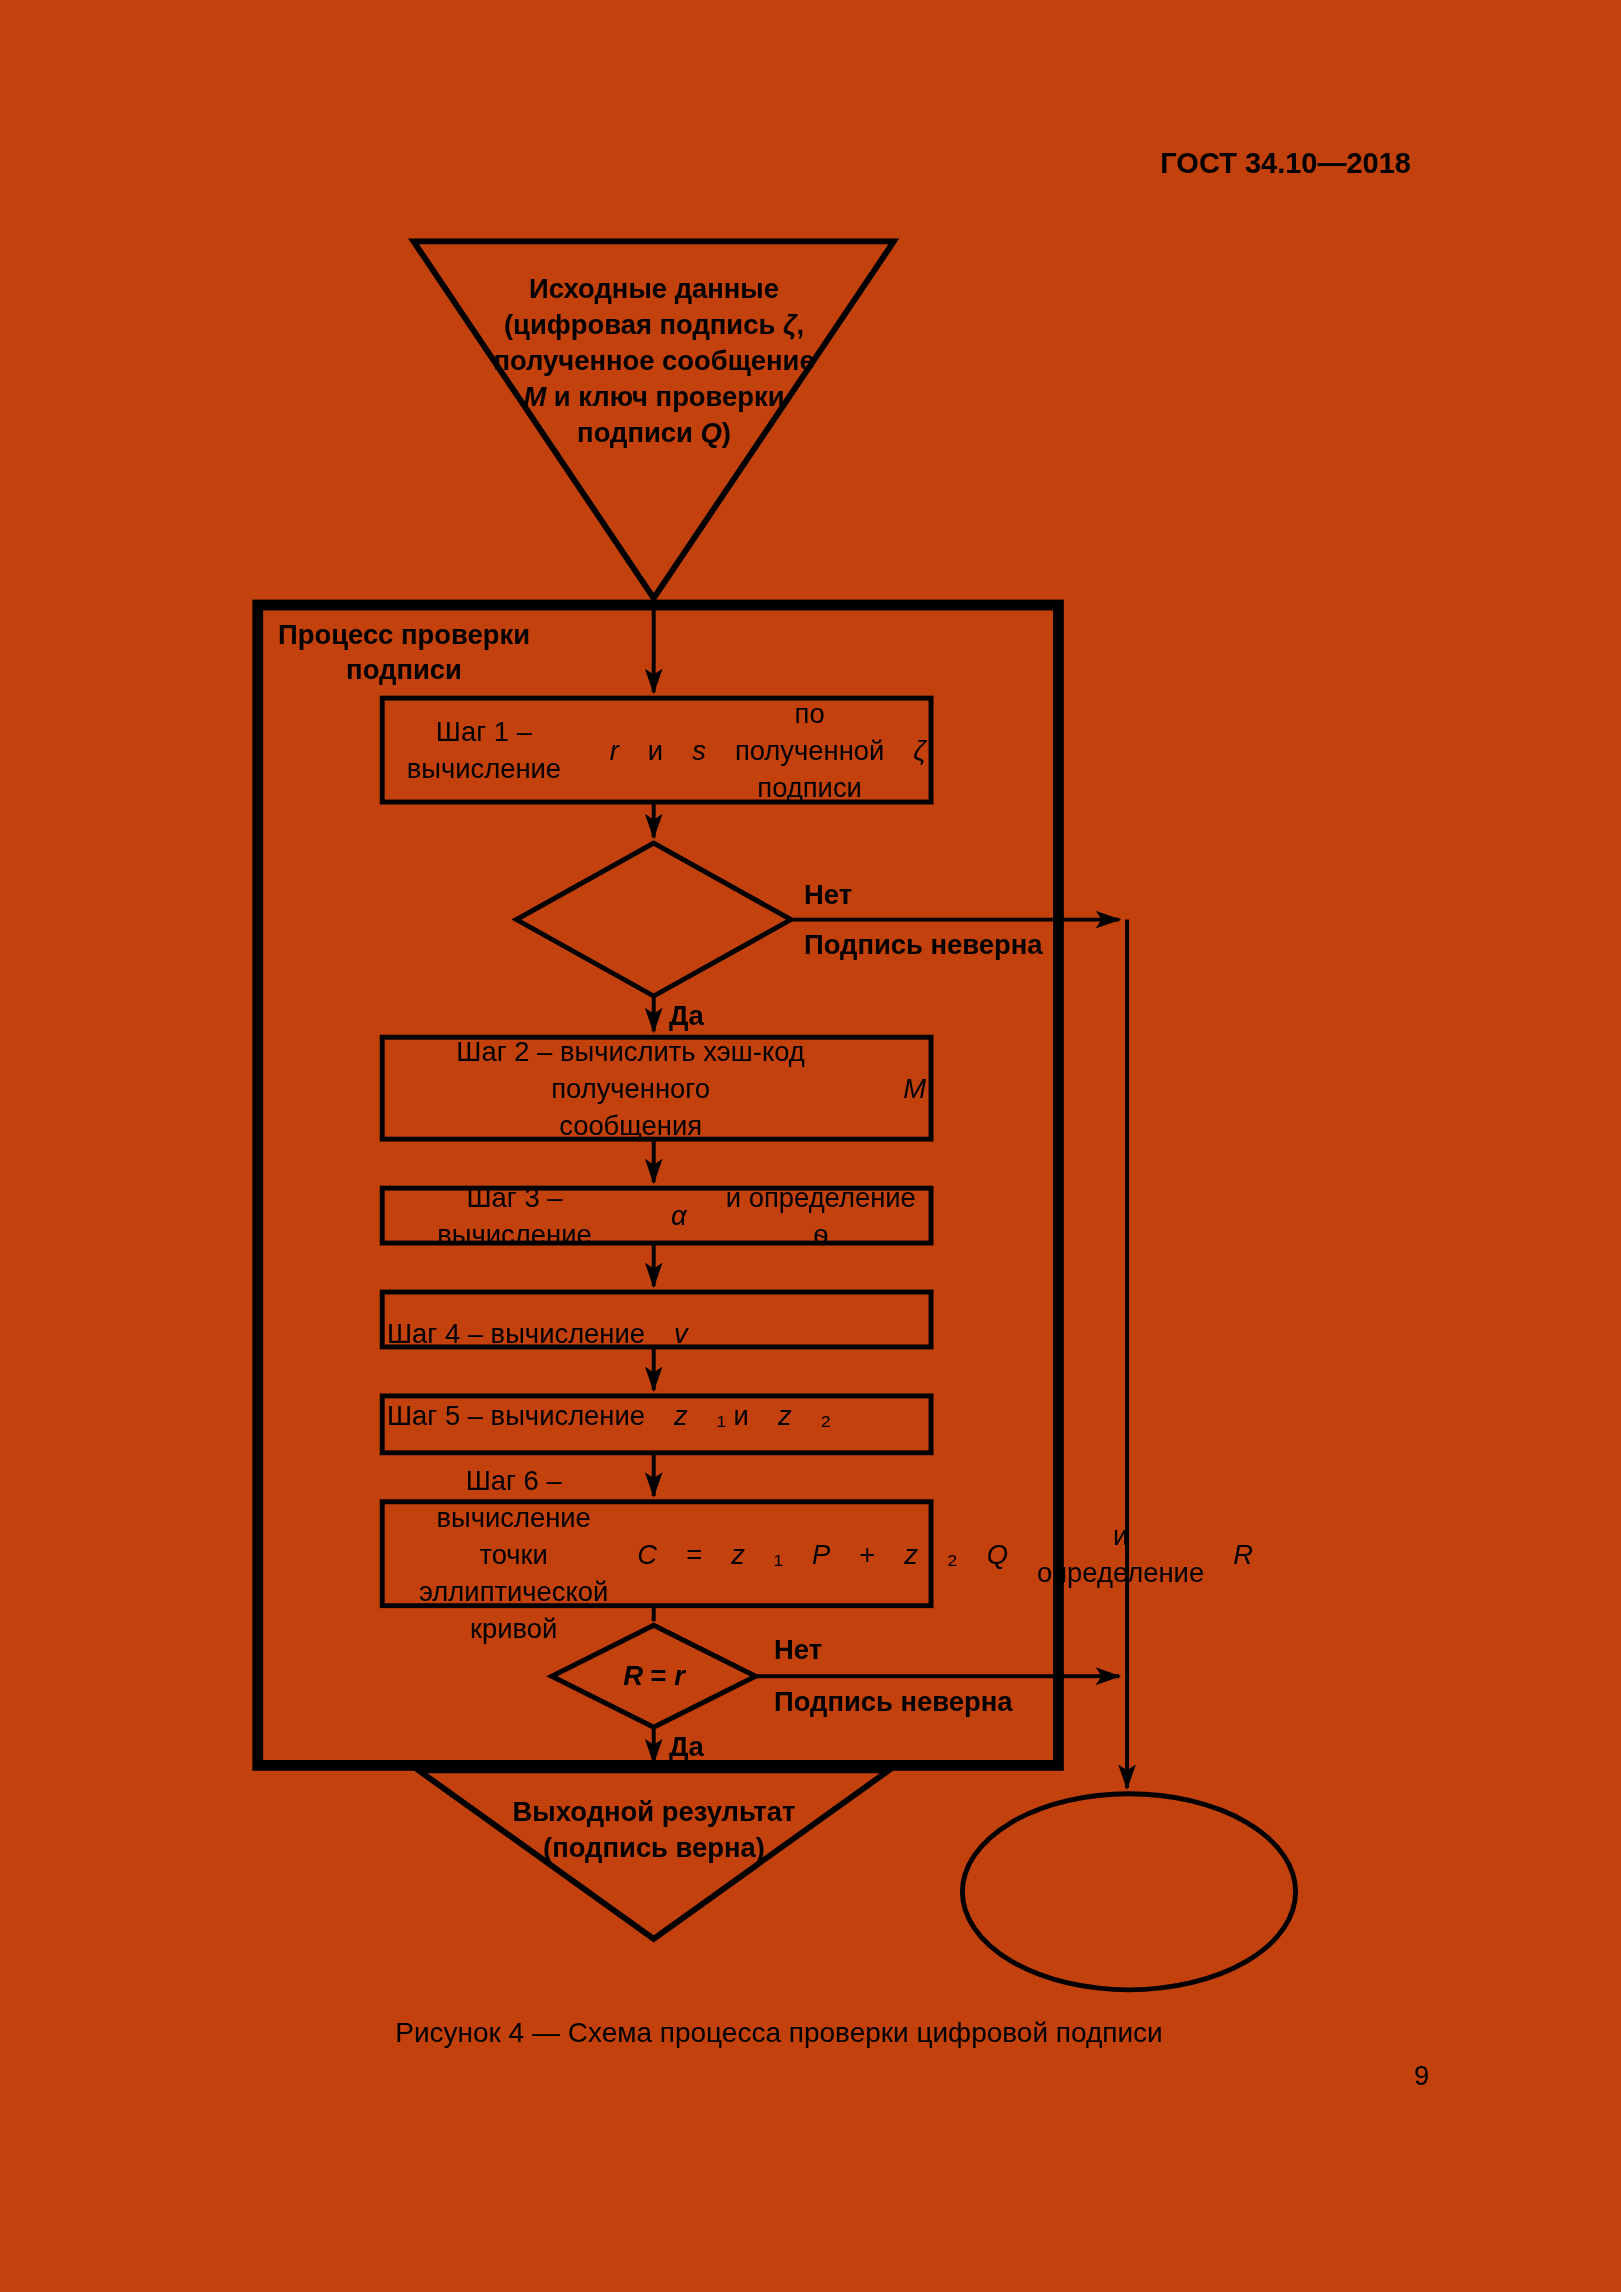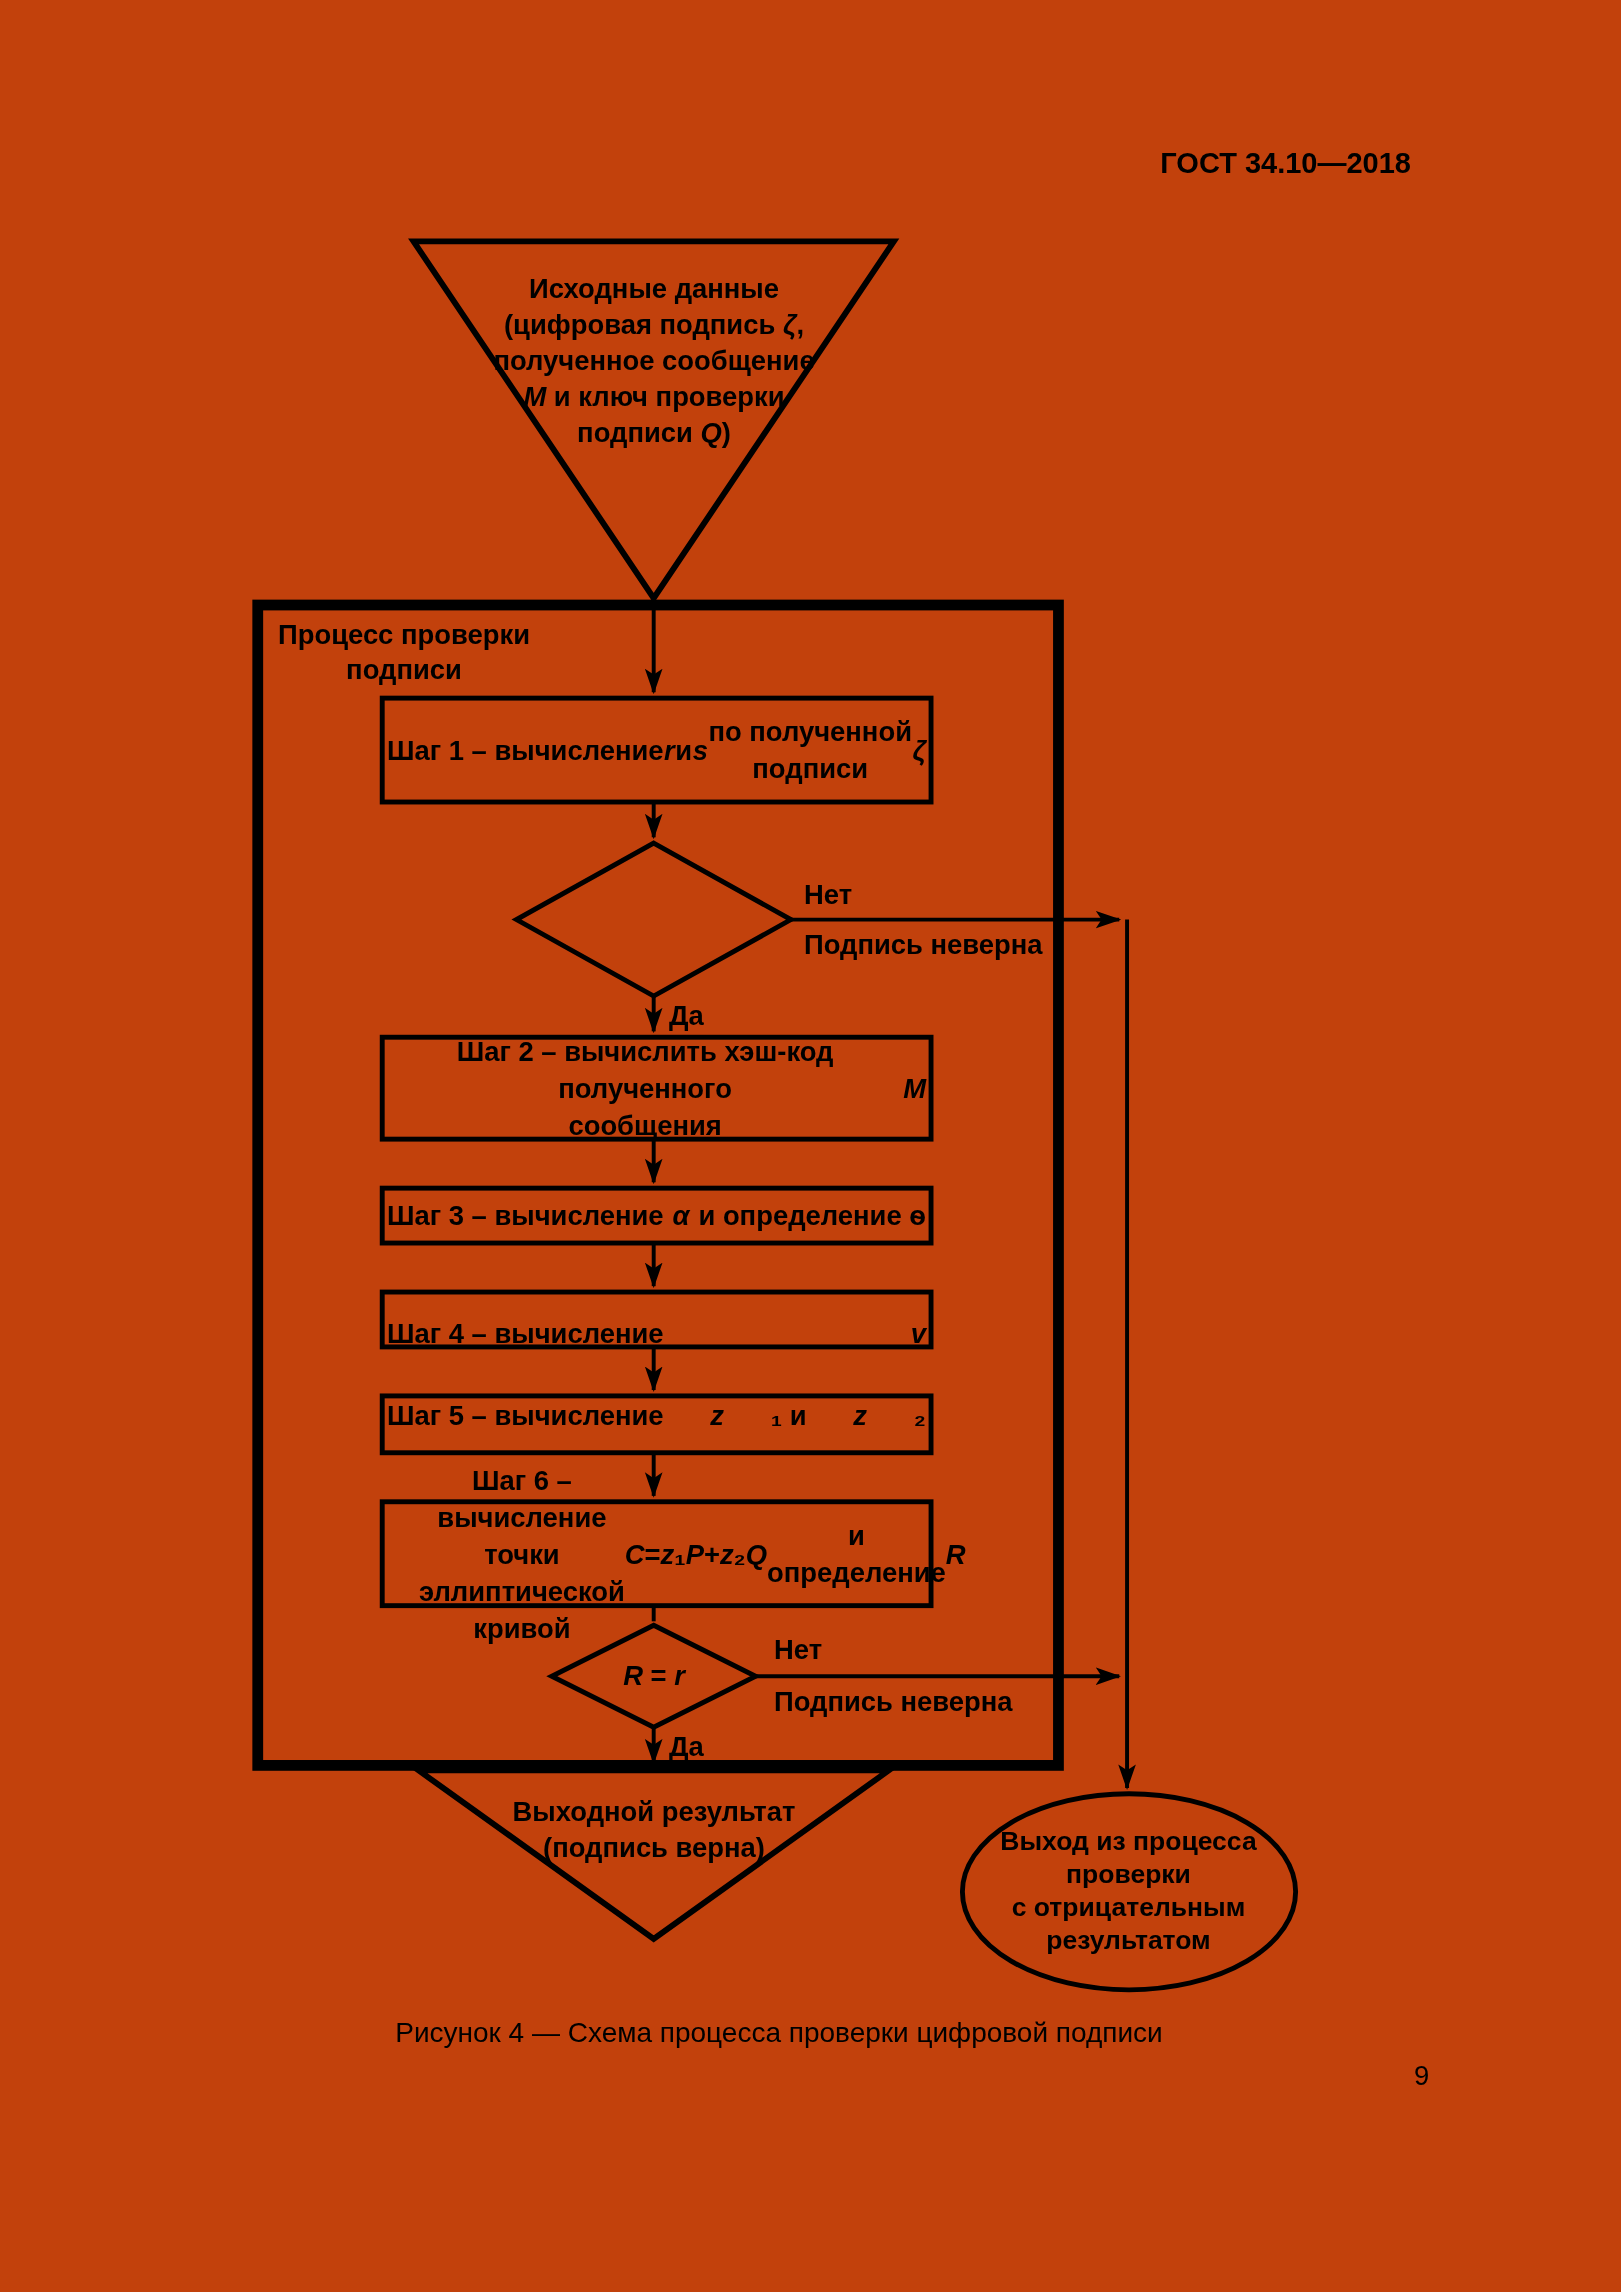--- a/index.html
+++ b/index.html
@@ -34,23 +34,24 @@
     left:294px; top:2017px; width:970px;
     font-size:28px; font-weight:normal; text-align:center;
   }
   .pagenum {
     position:absolute;
     left:1397px; top:2060px; width:49px;
     font-size:27.4px; font-weight:normal; text-align:center;
   }
   .step {
     position:absolute;
-    display:flex; align-items:center; justify-content:space-between;
-    text-align:center; font-weight:bold; font-size:27.4px; line-height:37px;
+    display:flex; align-items:center; justify-content:flex-start;
+    text-align:center; font-weight:normal; font-size:27.4px; line-height:37px;
     white-space:pre-line;
+    gap:29px;
   }
 </style>
 </head>
 <body>
 
 <div class="page">
 
   <svg class="chart" width="1621" height="2293" viewBox="0 0 1654 2339">
     <defs>
       <marker id="arw" markerUnits="userSpaceOnUse" markerWidth="26" markerHeight="20" viewBox="0 0 26 20" refX="24" refY="10" orient="auto">
@@ -109,19 +110,18 @@
   <div class="t lbl" style="left:804px; top:929px; width:294px;">Подпись неверна</div>
   <div class="t lbl" style="left:669px; top:1000px; width:98px;">Да</div>
 
   <div class="t" style="left:566px; top:1658px; width:176px;"><i>R</i> = <i>r</i></div>
   <div class="t lbl" style="left:774px; top:1634px; width:245px;">Нет</div>
   <div class="t lbl" style="left:774px; top:1686px; width:294px;">Подпись неверна</div>
   <div class="t lbl" style="left:669px; top:1731px; width:98px;">Да</div>
 
   <div class="t" style="left:419px; top:1794px; width:470px;">Выходной результат<br>(подпись верна)</div>
 
-  <div class="t" style="left:967px; top:1825px; width:323px; font-size:26.5px; line-height:33px;">Выход из процесса<br>проверки<br>с отрицательным<br>результатом</div>
 
   <div class="caption">Рисунок 4 — Схема процесса проверки цифровой подписи</div>
   <div class="pagenum">9</div>
 
 </div>
 
 
 </body></html>

